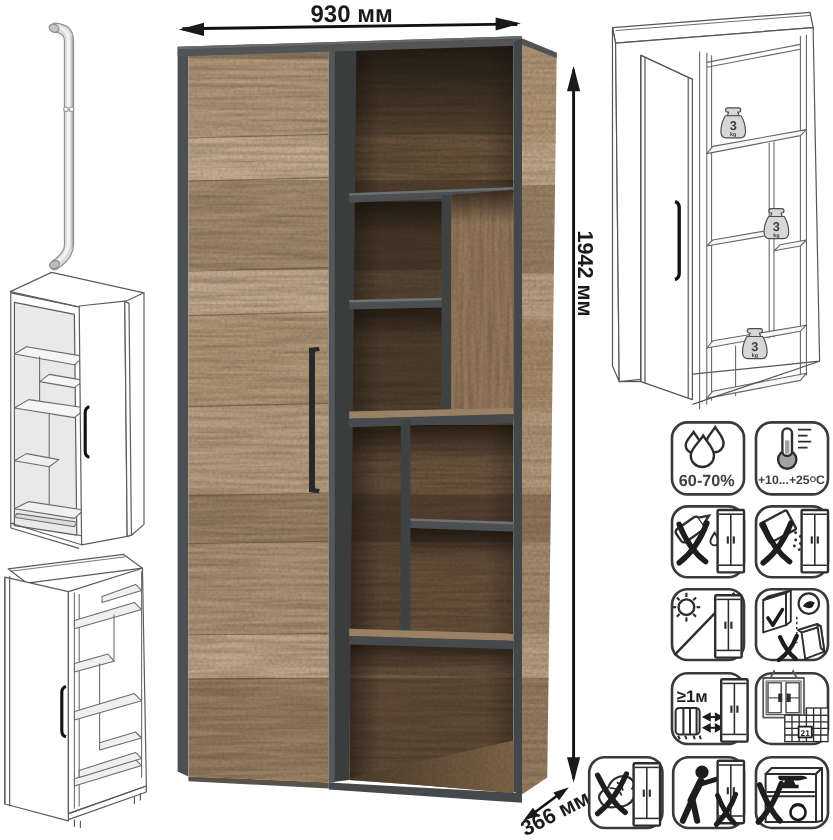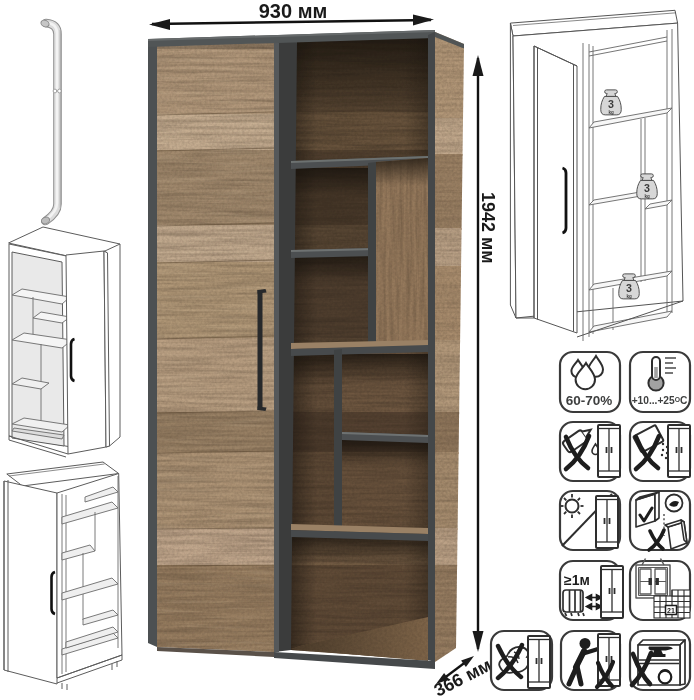--- a/index.html
+++ b/index.html
@@ -1,17 +1,17 @@
 <!DOCTYPE html>
 <html><head>
 <meta charset="utf-8">
 <style>
   html,body{margin:0;padding:0;background:#ffffff;}
   #page{position:relative;width:694px;height:700px;background:#ffffff;overflow:hidden;
-        font-family:"Liberation Sans", sans-serif;}
+        font-family:"Liberation Sans", sans-serif;border-radius:22px;}
 </style>
 </head>
 <body>
 <div id="page">
 <svg width="694" height="700" viewBox="0 0 694 700">
 <defs>
 
   <filter id="grainH" x="-5%" y="-5%" width="110%" height="110%" color-interpolation-filters="sRGB">
     <feTurbulence type="fractalNoise" baseFrequency="0.014 0.30" numOctaves="4" seed="11" result="n"></feTurbulence>
     <feColorMatrix in="n" type="matrix" values="0 0 0 0 0.24  0 0 0 0 0.19  0 0 0 0 0.14  1.6 0 0 0 -0.55"></feColorMatrix>

